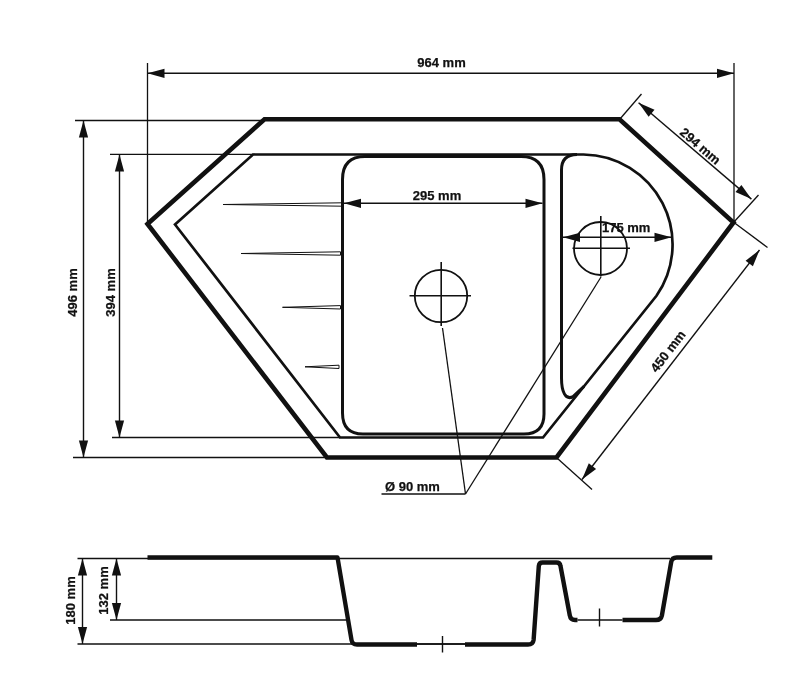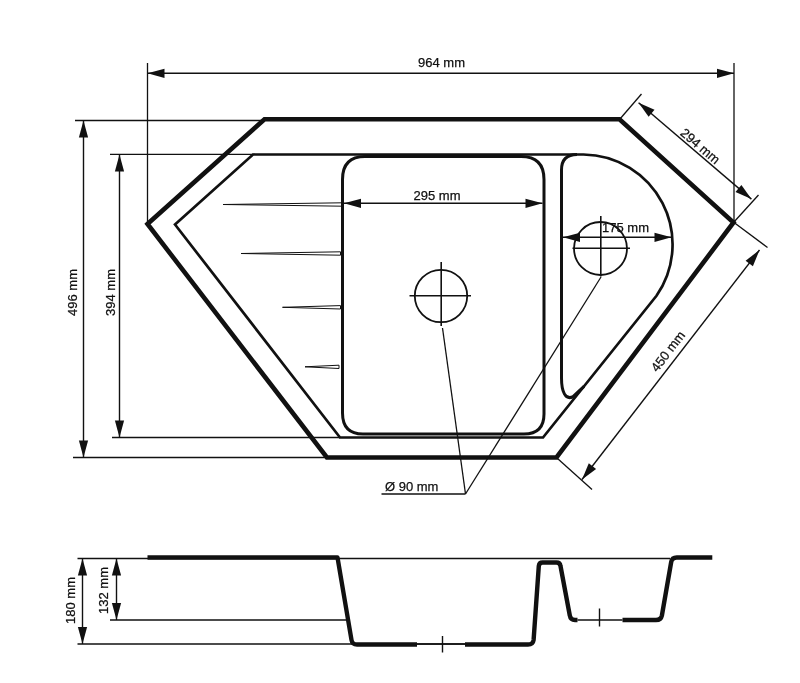--- a/index.html
+++ b/index.html
@@ -1,16 +1,16 @@
 <!DOCTYPE html>
 <html><head>
 <meta charset="utf-8">
 <style>
   html,body{margin:0;padding:0;background:#fff;}
-  .wrap{width:800px;height:653px;position:relative;background:#8b5cf6;}
+  .wrap{width:800px;height:653px;position:relative;background:#8b5cf6;font-weight:bold;}
   svg{display:block;}
   text{font-family:"Liberation Sans",sans-serif;font-size:13px;fill:#111;stroke:#111;stroke-width:0.25;}
 </style>
 </head>
 <body>
 <div class="wrap">
 <svg width="800" height="683" viewBox="0 0 800 683">
   <rect x="0" y="0" width="800" height="683" fill="#ffffff"></rect>
 
   <polygon points="147.5,224 264.5,119.3 619.5,119.3 733.5,222.5 556.5,457.5 326.9,457.5" fill="none" stroke="#111" stroke-width="4.6" stroke-linejoin="miter"></polygon>

